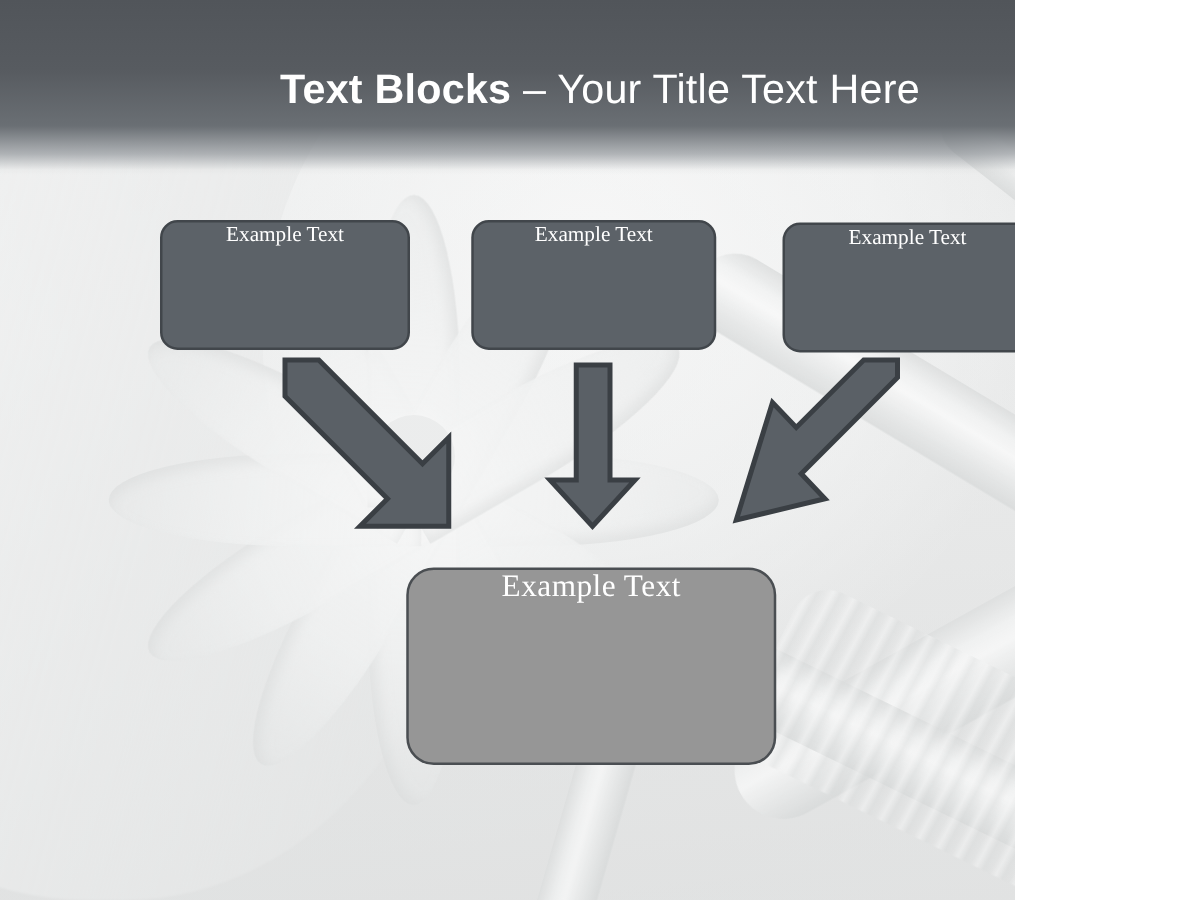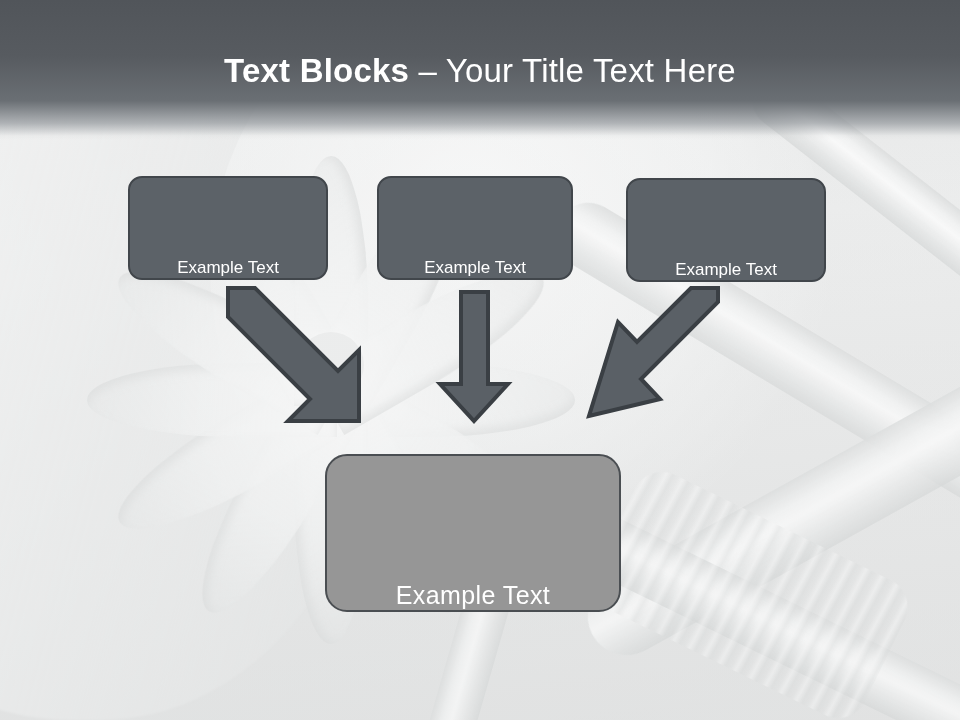--- a/index.html
+++ b/index.html
@@ -6,21 +6,21 @@
     margin: 0;
     padding: 0;
     background: #ffffff;
   }
   body {
     font-family: "Liberation Sans", sans-serif;
   }
 
   .slide {
     position: relative;
-    width: 960px;
+    width: 812px;
     height: 720px;
     overflow: hidden;
     background: #e9eaea;
   }
 
   
   .bg-photo {
     position: absolute;
     inset: 0;
     overflow: hidden;
@@ -150,24 +150,25 @@
   }
   .title .t-bold { font-weight: bold; }
   .title .t-light { font-weight: normal; }
 
   
   .box {
     position: absolute;
     box-sizing: border-box;
     border-radius: 14px;
     display: flex;
-    align-items: flex-end;
+    align-items: flex-start;
     justify-content: center;
     color: #ffffff;
     text-align: center;
+    font-family: Liberation Serif, serif;
   }
   .box-top {
     height: 104px;
     background: #5c6268;
     border: 2px solid #41464b;
     font-size: 17px;
   }
   #box1 { left: 128px; top: 176px; width: 200px; }
   #box2 { left: 377px; top: 176px; width: 196px; }
   #box3 { left: 626px; top: 178px; width: 200px; }

